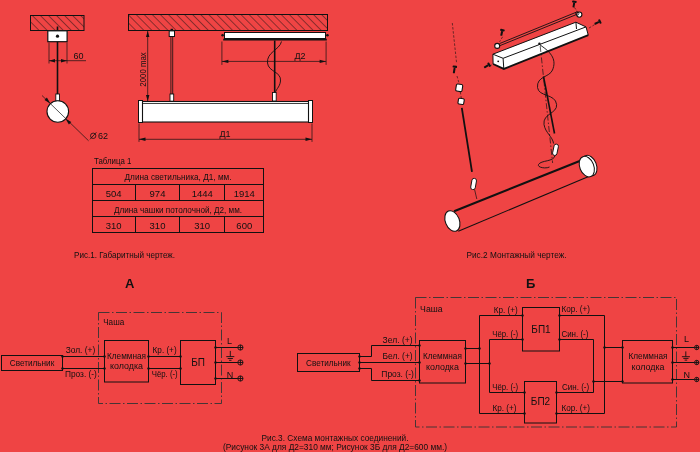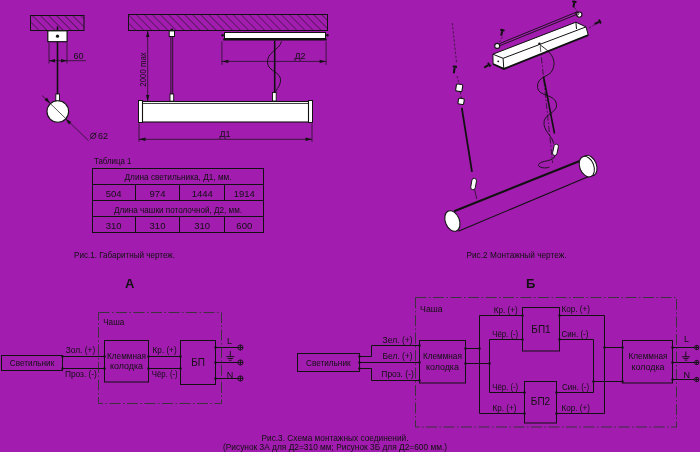--- a/index.html
+++ b/index.html
@@ -1,16 +1,16 @@
 <!DOCTYPE html>
 <html><head>
 <meta charset="utf-8">
 <style>
 html,body{margin:0;padding:0;background:#fff;}
-#page{width:700px;height:452px;position:relative;background:#a21caf;overflow:hidden;text-align:center;}
+#page{width:700px;height:452px;position:relative;background:#ef4444;overflow:hidden;text-align:center;}
 text{font-family:"Liberation Sans",sans-serif;fill:#111;}
 </style>
 </head>
 <body>
 <div id="page">
 <svg width="700" height="452" viewBox="0 0 700 452">
 <defs>
 <pattern id="h" width="5.7" height="5.7" patternUnits="userSpaceOnUse" patternTransform="rotate(-45)">
 <line x1="0" y1="0" x2="0" y2="5.7" stroke="#111" stroke-width="0.9"></line>
 </pattern>

